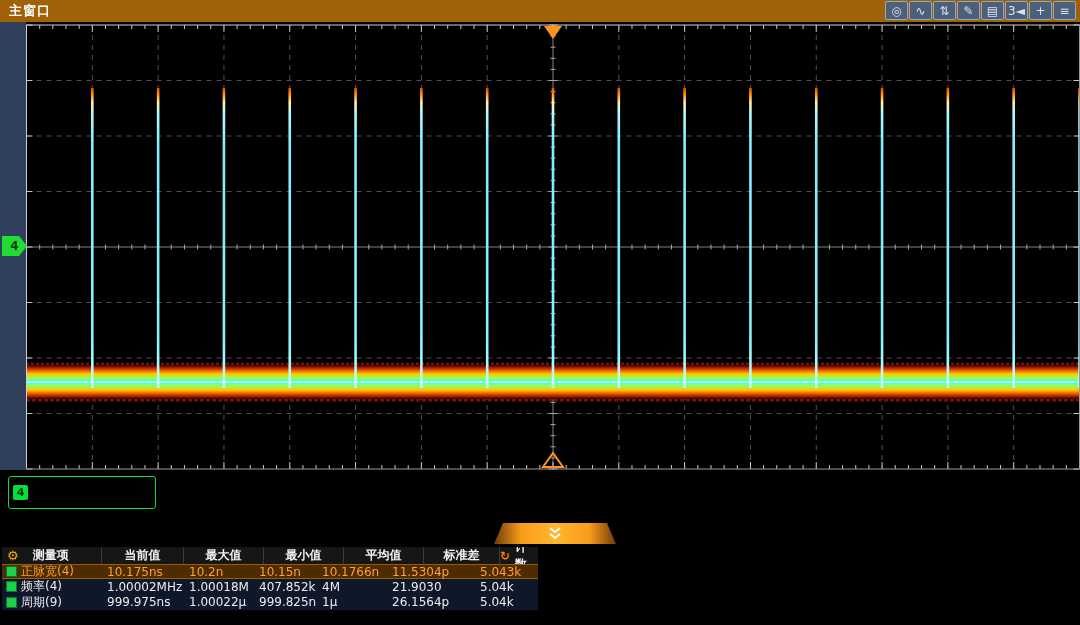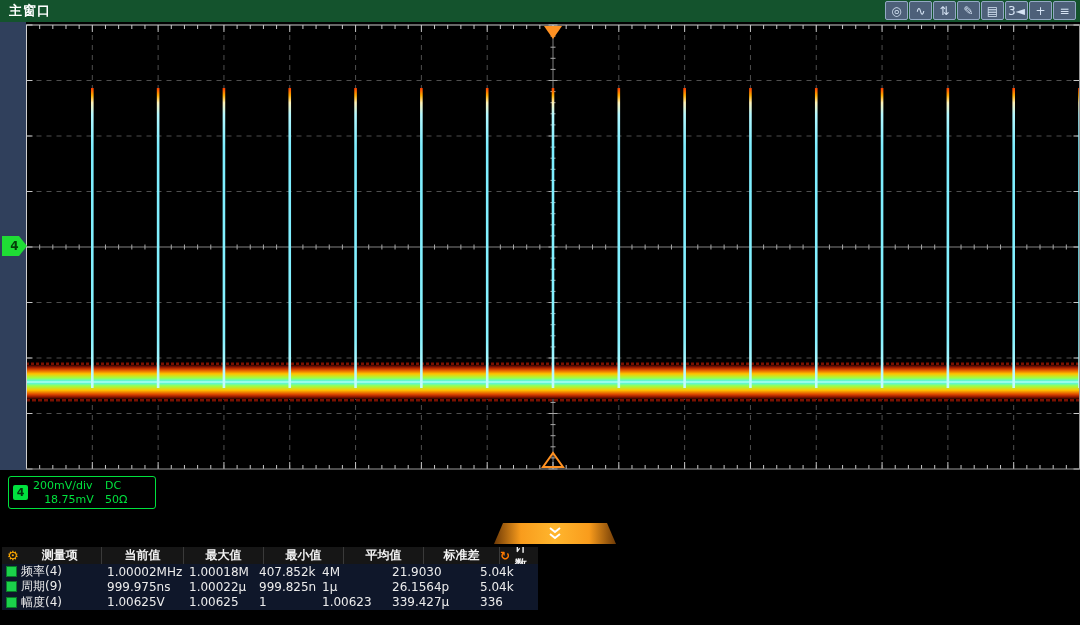--- a/index.html
+++ b/index.html
@@ -1,19 +1,19 @@
 <!DOCTYPE html>
 <html><head>
 <meta charset="utf-8">
 <style>
   html,body{margin:0;padding:0;background:#000;}
   #app{position:relative;width:1080px;height:625px;background:#000;overflow:hidden;
        font-family:"DejaVu Sans","Liberation Sans",sans-serif;}
   
-  #titlebar{position:absolute;left:0;top:0;width:1080px;height:22px;background:#14532d;
+  #titlebar{position:absolute;left:0;top:0;width:1080px;height:22px;background:#a16207;
             border-bottom:1px solid #1c2636;display:flex;align-items:center;}
   #title{color:#ffffff;font-size:13px;font-weight:bold;padding-left:9px;letter-spacing:1px;}
   #tb-icons{position:absolute;right:4px;top:1px;display:flex;gap:1px;}
   .tb-btn{width:23px;height:19px;background:#4d6079;border:1px solid #93a9c4;border-radius:2px;
           color:#d6e4f4;font-size:12px;line-height:19px;text-align:center;cursor:pointer;
           box-sizing:border-box;overflow:hidden;}
   
   #left-strip{position:absolute;left:0;top:22px;width:26px;height:448px;background:#30405c;}
   #plot{position:absolute;left:26px;top:22px;width:1054px;height:448px;background:#000;}
   #scope-svg{position:absolute;left:0;top:0;}
@@ -448,52 +448,58 @@
         <line x1="0" y1="447" x2="1054" y2="447" stroke="#9a9a9a" stroke-width="1"></line>
         <line x1="1053.5" y1="3" x2="1053.5" y2="447" stroke="#9a9a9a" stroke-width="1"></line>
         <polygon points="518,4 536,4 527,17" fill="#ff9122"></polygon>
         <polygon points="517,445 537,445 527,431" fill="none" stroke="#ff9122" stroke-width="2"></polygon>
       </svg>
   </div>
   <div id="ch-marker">4</div>
 
   <div id="ch-box">
     <span class="sq">4</span>
-    <div class="grid">
-      <span>200mV/div</span>
-      <span>DC</span>
-      <span class="r2c1">18.75mV</span>
-      <span>50Ω</span>
-    </div>
   </div>
 
   <div id="handle">
     <svg class="chev" width="16" height="13" viewBox="0 0 16 13">
       <polyline points="3,1 8,5 13,1" fill="none" stroke="#ffffff" stroke-width="2"></polyline>
       <polyline points="3,7 8,11 13,7" fill="none" stroke="#ffffff" stroke-width="2"></polyline>
     </svg>
   </div>
 
   <div id="mtable">
     <div class="mhead">
       <div class="hc">
           <span class="gear">⚙</span>
-        <span style="flex:1;text-align:center;margin-right:14px;">测量项</span>
+        <span style="flex:1;margin-right:14px;">测量项</span>
         </div>
       <div class="hc">当前值</div>
       <div class="hc">最大值</div>
       <div class="hc">最小值</div>
       <div class="hc">平均值</div>
       <div class="hc">标准差</div>
       <div class="hc" style="border-right:none;">
           <span class="refresh">↻</span>
         <span>计数</span>
         </div>
     </div>
 
+    <div class="trow selected">
+      <div class="c name">
+          <span class="msq"></span>
+        <span>正脉宽(4)</span>
+        </div>
+      <div class="c">10.175ns</div>
+      <div class="c">10.2n</div>
+      <div class="c">10.15n</div>
+      <div class="c">10.1766n</div>
+      <div class="c">11.5304p</div>
+      <div class="c">5.043k</div>
+    </div>
     <div class="trow">
       <div class="c name">
           <span class="msq"></span>
         <span>频率(4)</span>
         </div>
       <div class="c">1.00002MHz</div>
       <div class="c">1.00018M</div>
       <div class="c">407.852k</div>
       <div class="c">4M</div>
       <div class="c">21.9030</div>
@@ -504,26 +510,14 @@
           <span class="msq"></span>
         <span>周期(9)</span>
         </div>
       <div class="c">999.975ns</div>
       <div class="c">1.00022µ</div>
       <div class="c">999.825n</div>
       <div class="c">1µ</div>
       <div class="c">26.1564p</div>
       <div class="c">5.04k</div>
     </div>
-    <div class="trow">
-      <div class="c name">
-          <span class="msq"></span>
-        <span>幅度(4)</span>
-        </div>
-      <div class="c">1.00625V</div>
-      <div class="c">1.00625</div>
-      <div class="c">1</div>
-      <div class="c">1.00623</div>
-      <div class="c">339.427µ</div>
-      <div class="c">336</div>
-    </div>
   </div>
 </div>
 
 </body></html>

